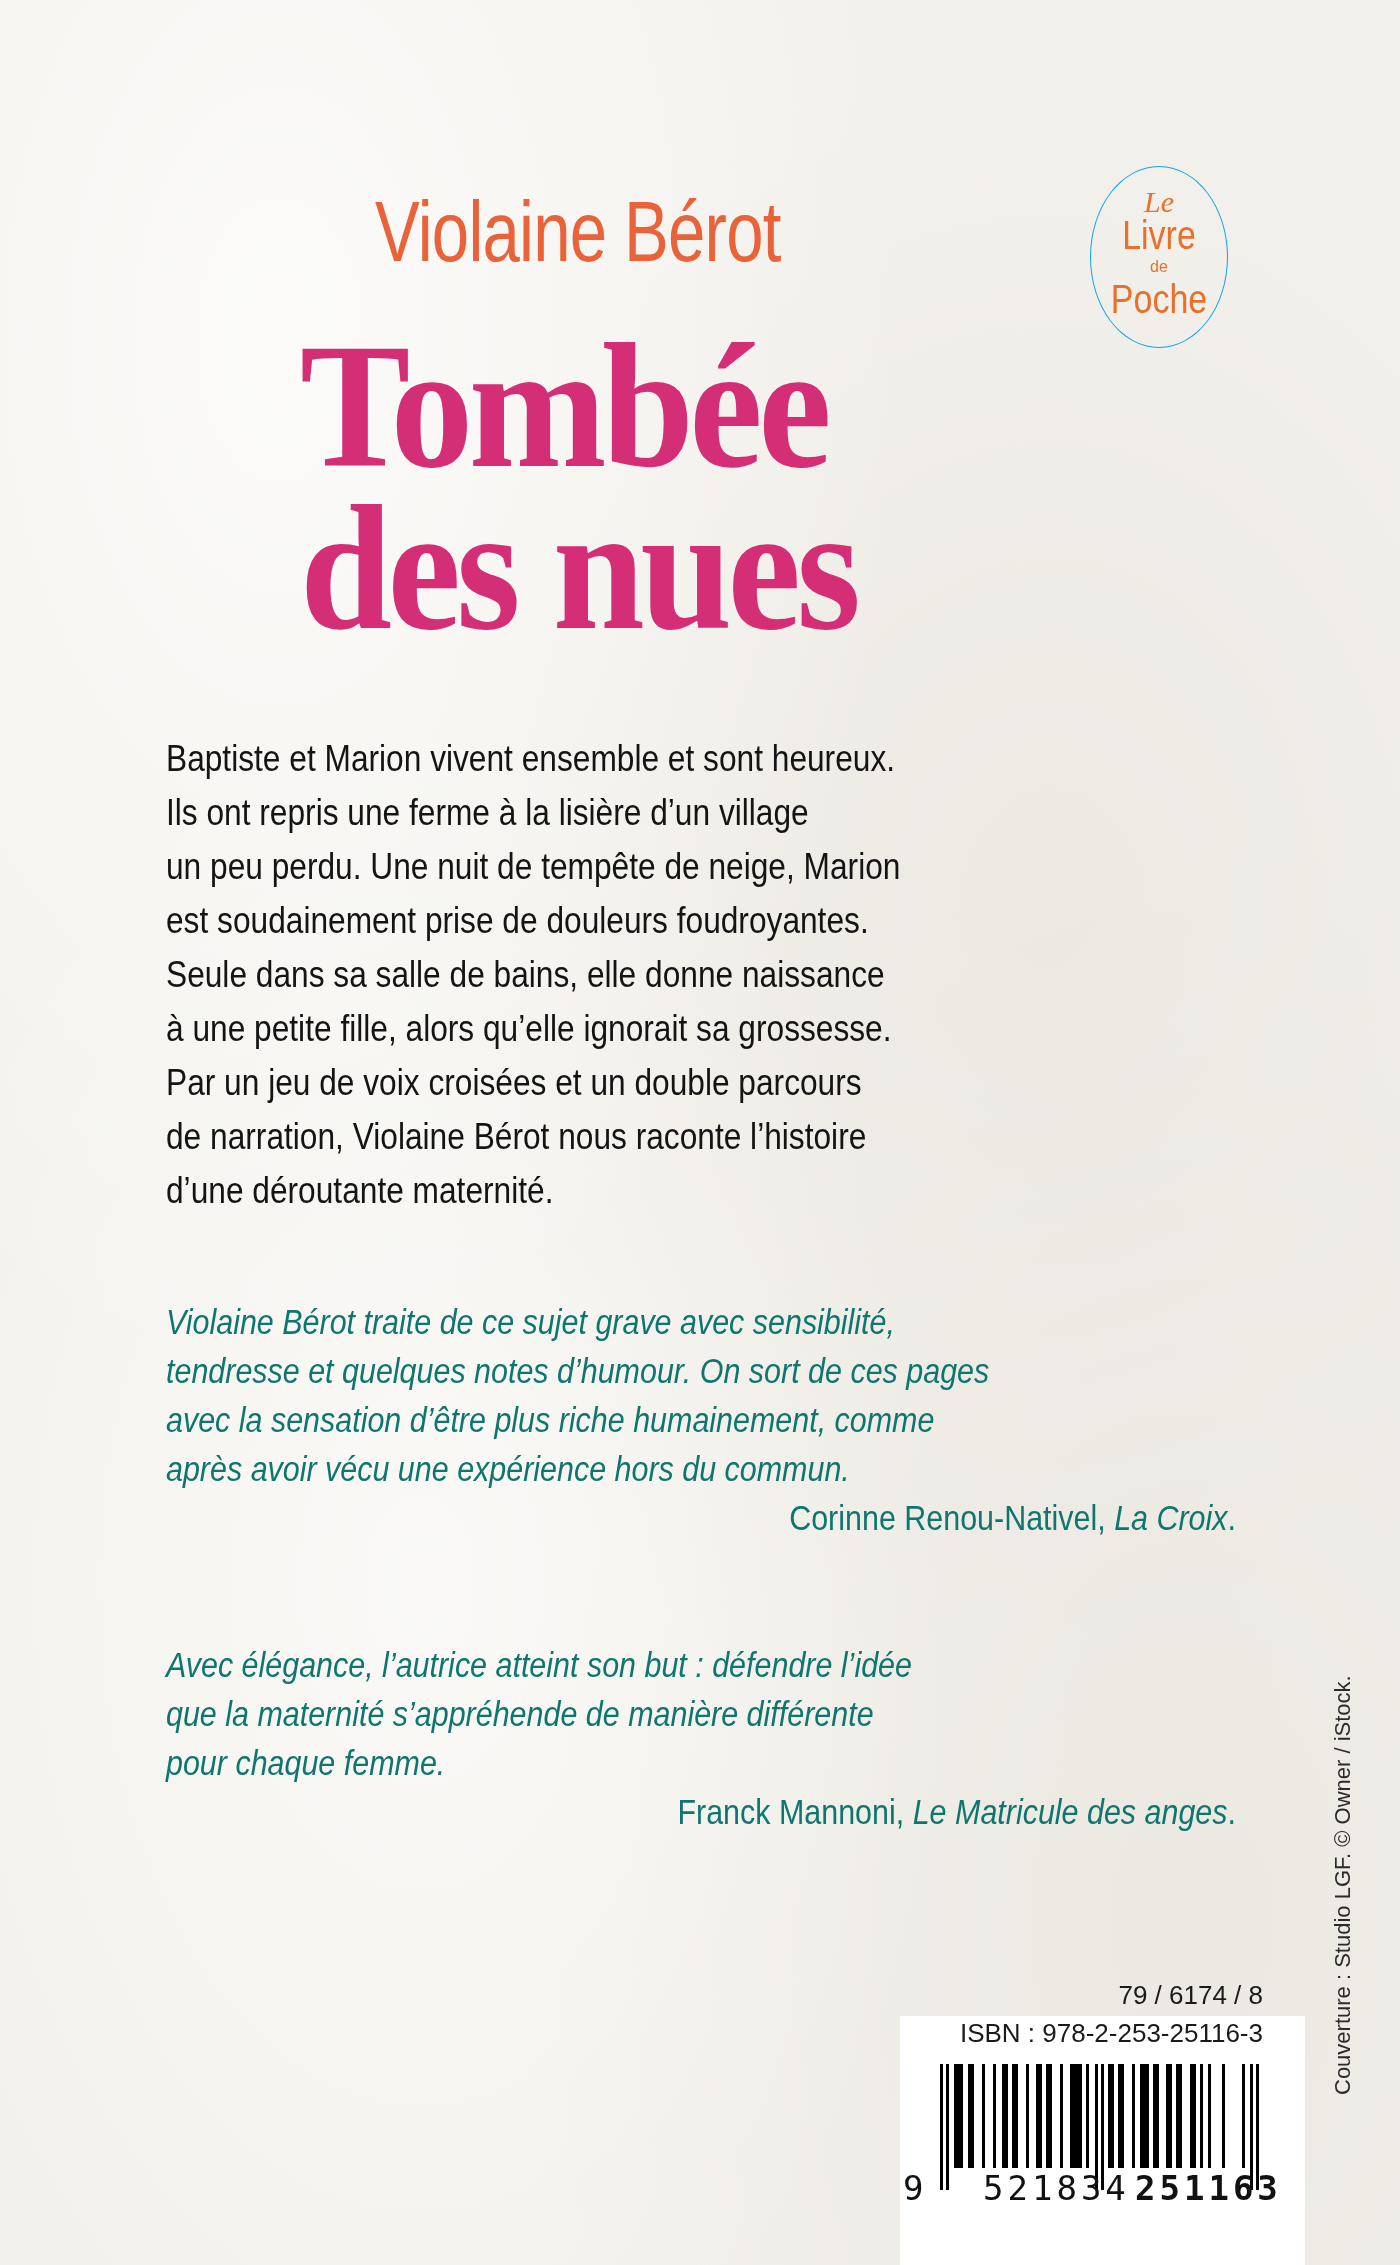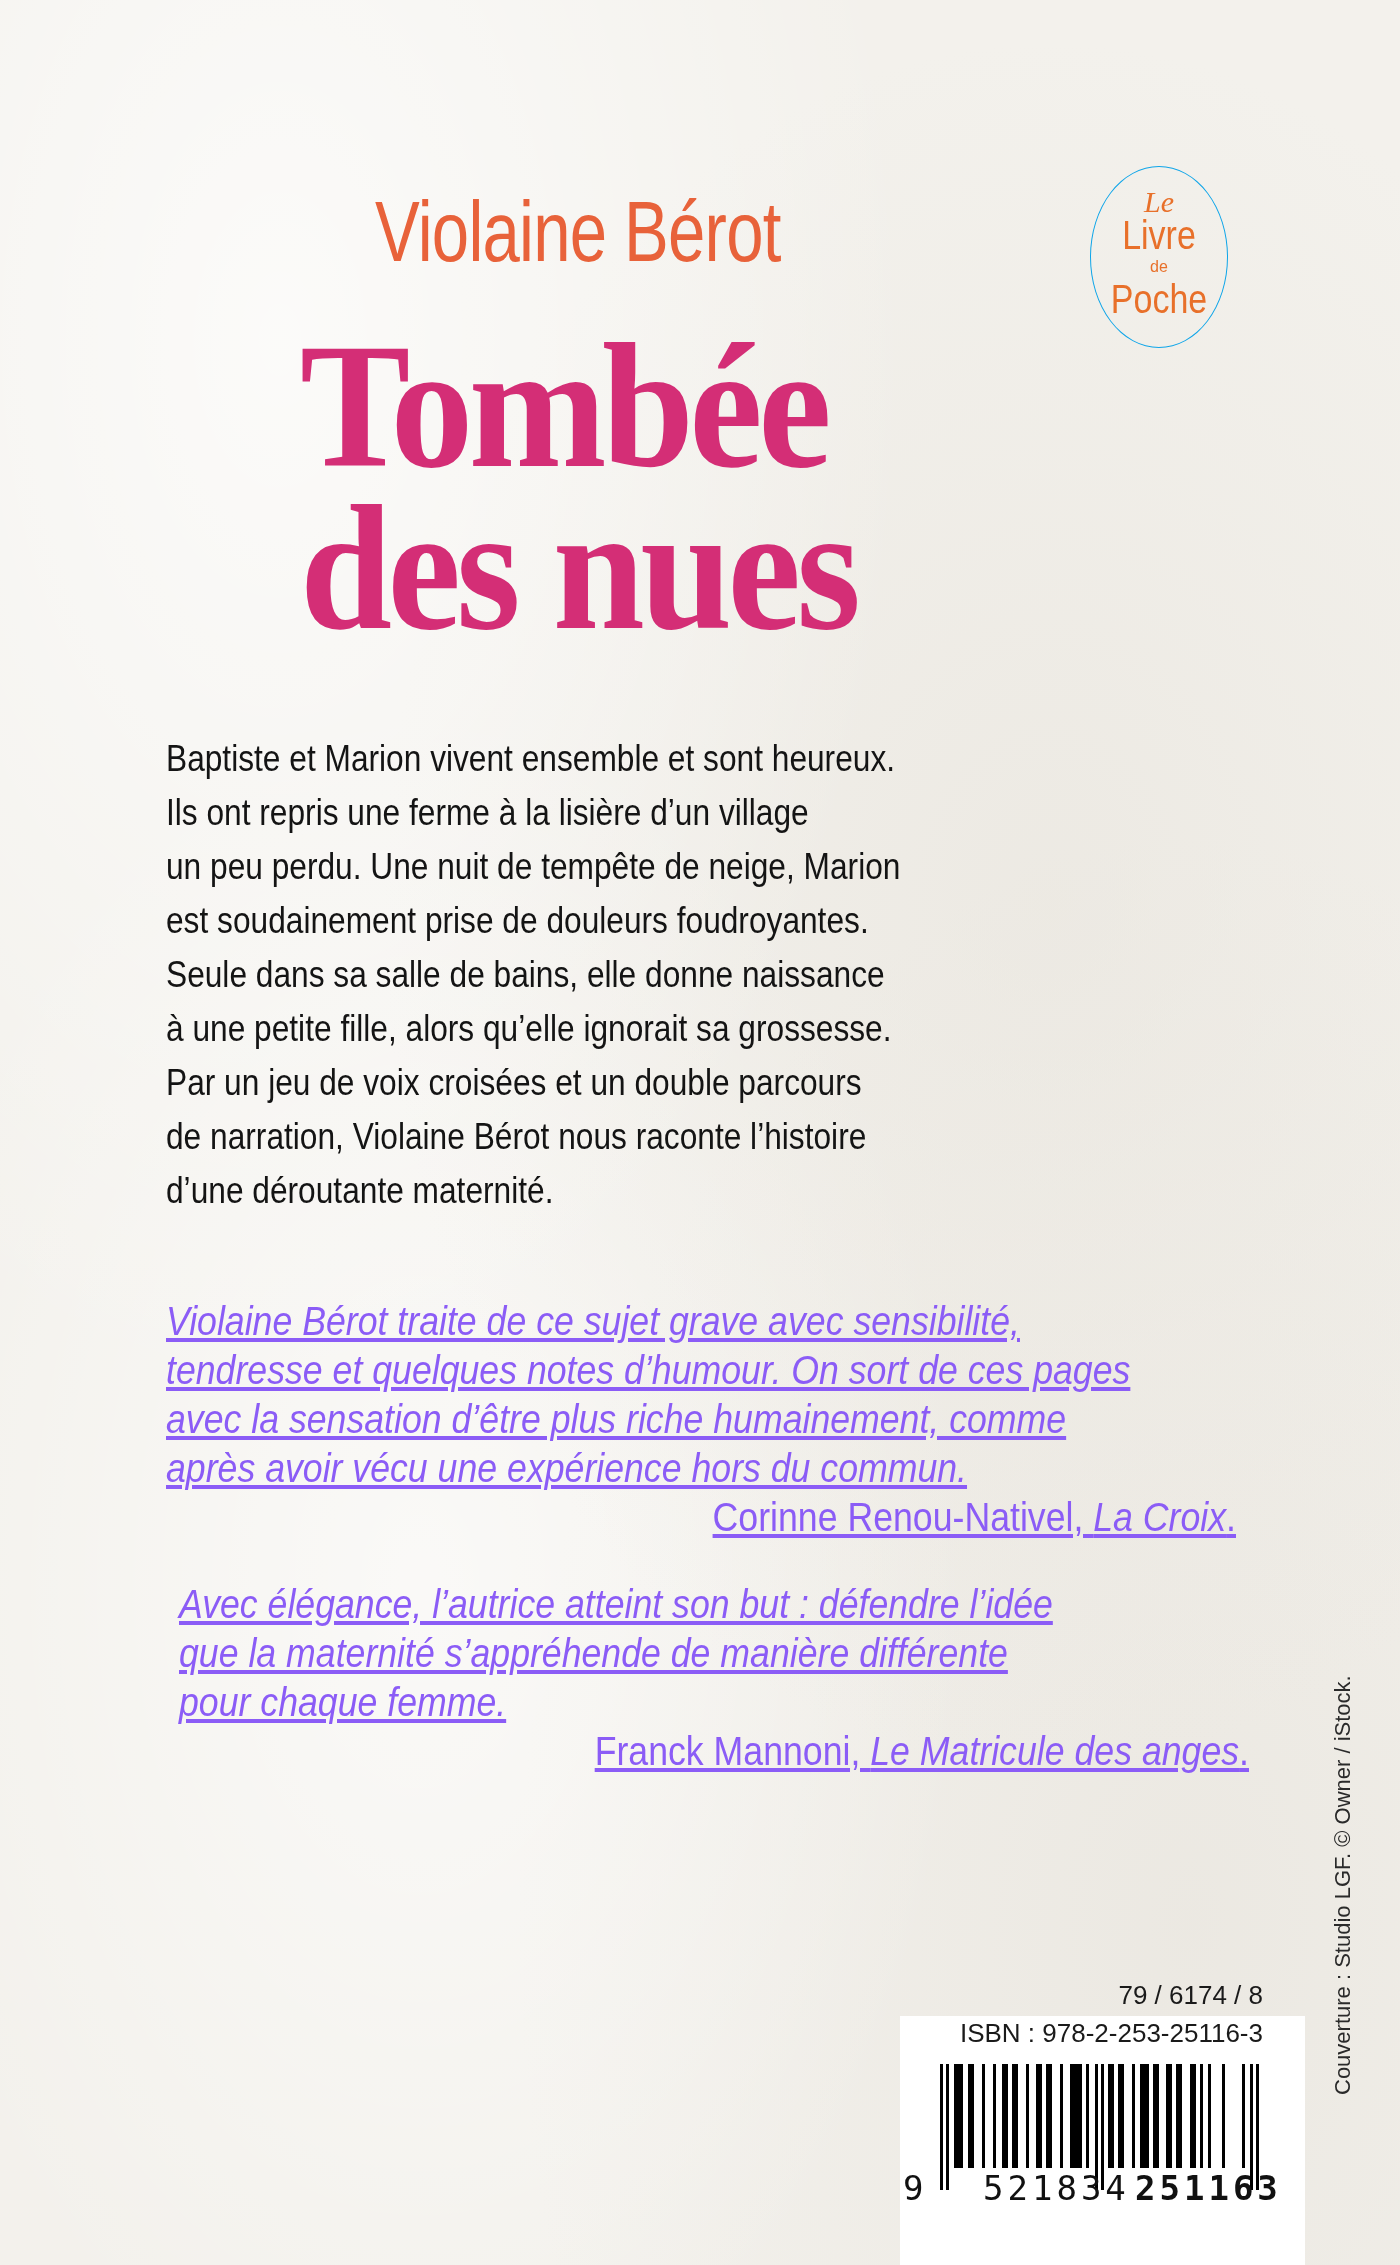--- a/index.html
+++ b/index.html
@@ -38,27 +38,27 @@
   .logo .livre { position: absolute; left: 0; right: 0; top: 48px; font-size: 40px; line-height: 1; transform: scaleX(0.85); }
   .logo .de { position: absolute; left: 0; right: 0; top: 92px; font-size: 16px; line-height: 1; }
   .logo .poche { position: absolute; left: 0; right: 0; top: 112px; font-size: 40px; line-height: 1; transform: scaleX(0.85); }
   .blurb {
     position: absolute; left: 166px; top: 732px; width: 1020px;
     font-size: 36px; line-height: 54px; color: #141414;
   }
   .blurb div { white-space: nowrap; transform: scaleX(0.88); transform-origin: left center; }
   .quote {
     position: absolute; left: 166px; width: 1070px;
-    font-size: 41px; line-height: 49px; font-style: italic; color: #8b5cf6; text-decoration: underline;
+    font-size: 35px; line-height: 49px; font-style: italic; color: #0f766e;
   }
   .quote .ql { white-space: nowrap; transform: scaleX(0.87); transform-origin: left center; }
   .quote .attr { font-style: normal; text-align: right; white-space: nowrap; transform: scaleX(0.87); transform-origin: right center; }
   .quote .attr i { font-style: italic; }
   .q1 { top: 1297px; }
-  .q2 { top: 1580px; margin-left: 13px; }
+  .q2 { top: 1640px; }
   .credit {
     position: absolute; left: 1330px; top: 2095px;
     transform: rotate(-90deg); transform-origin: left top;
     font-size: 22px; color: #2a2a2a; white-space: nowrap;
   }
   .code-ref { position: absolute; right: 137px; top: 1980px; font-size: 26px; color: #1a1a1a; }
   .barcode-box { position: absolute; left: 900px; top: 2016px; width: 405px; height: 249px; background: #ffffff; }
   .isbn { position: absolute; right: 137px; top: 2018px; font-size: 26px; color: #1a1a1a; white-space: nowrap; }
   .bars { position: absolute; left: 940px; top: 2064px; width: 340px; height: 126px; }
   .bars svg { display: block; }

